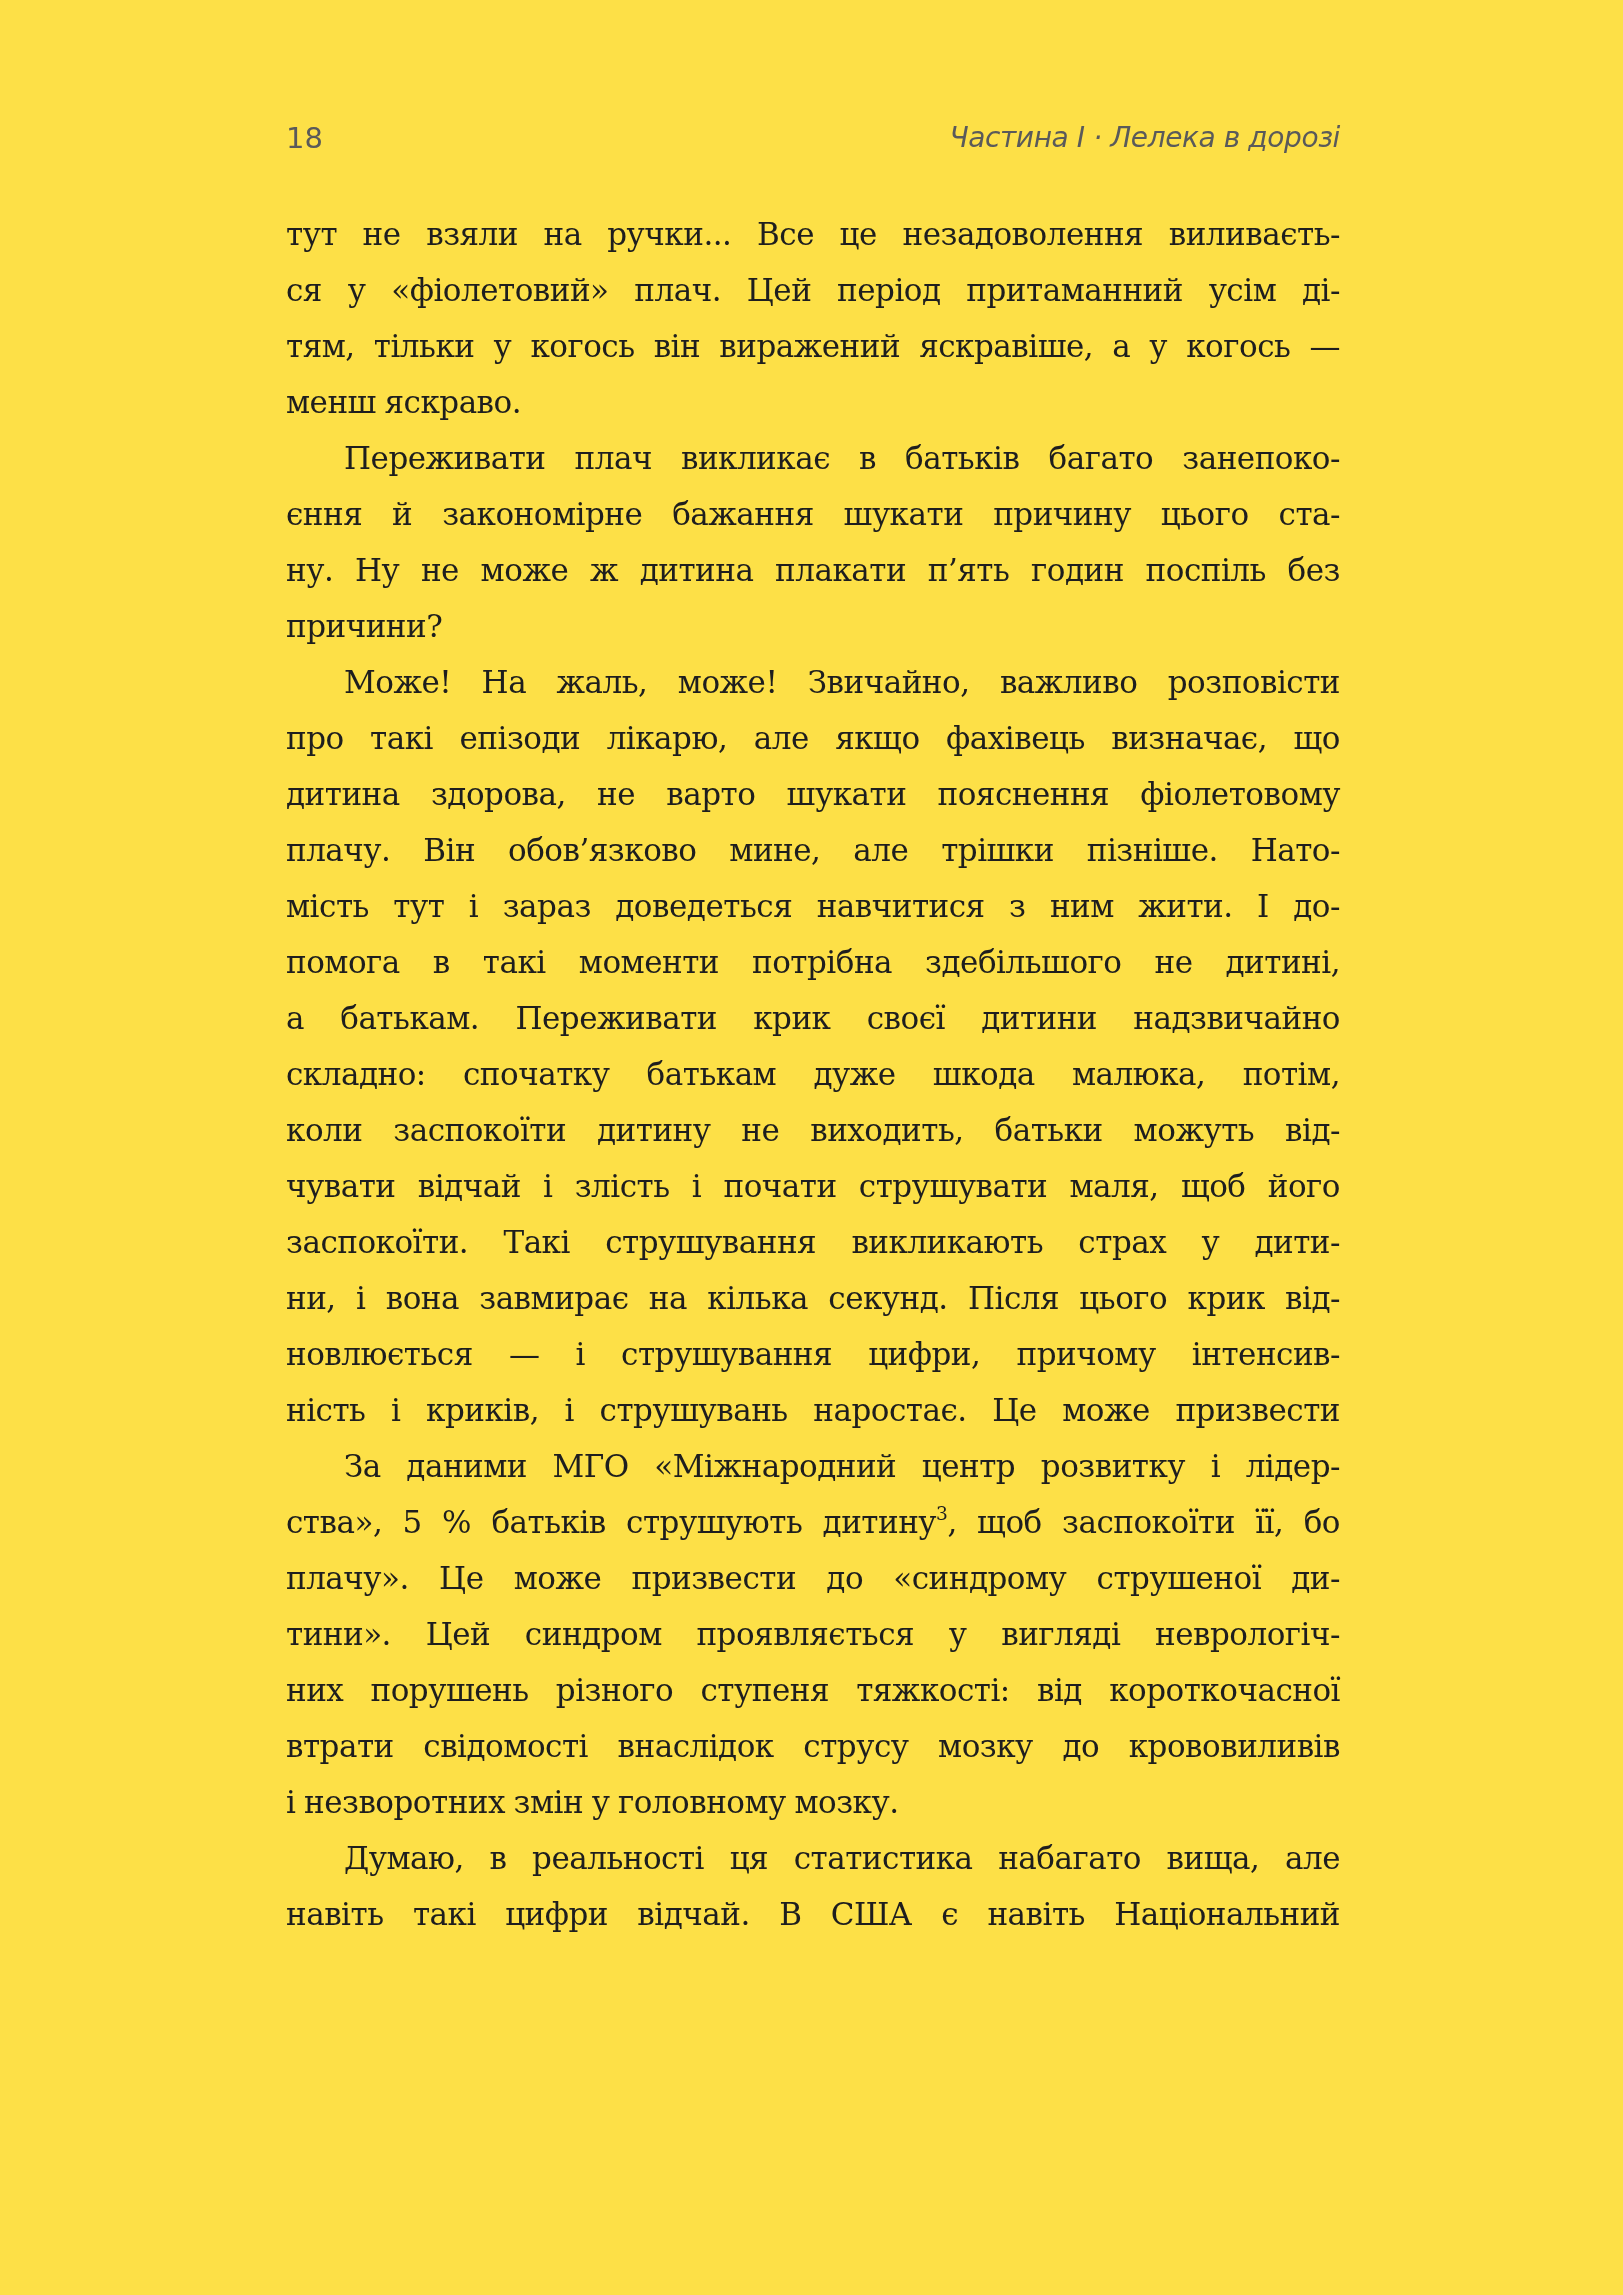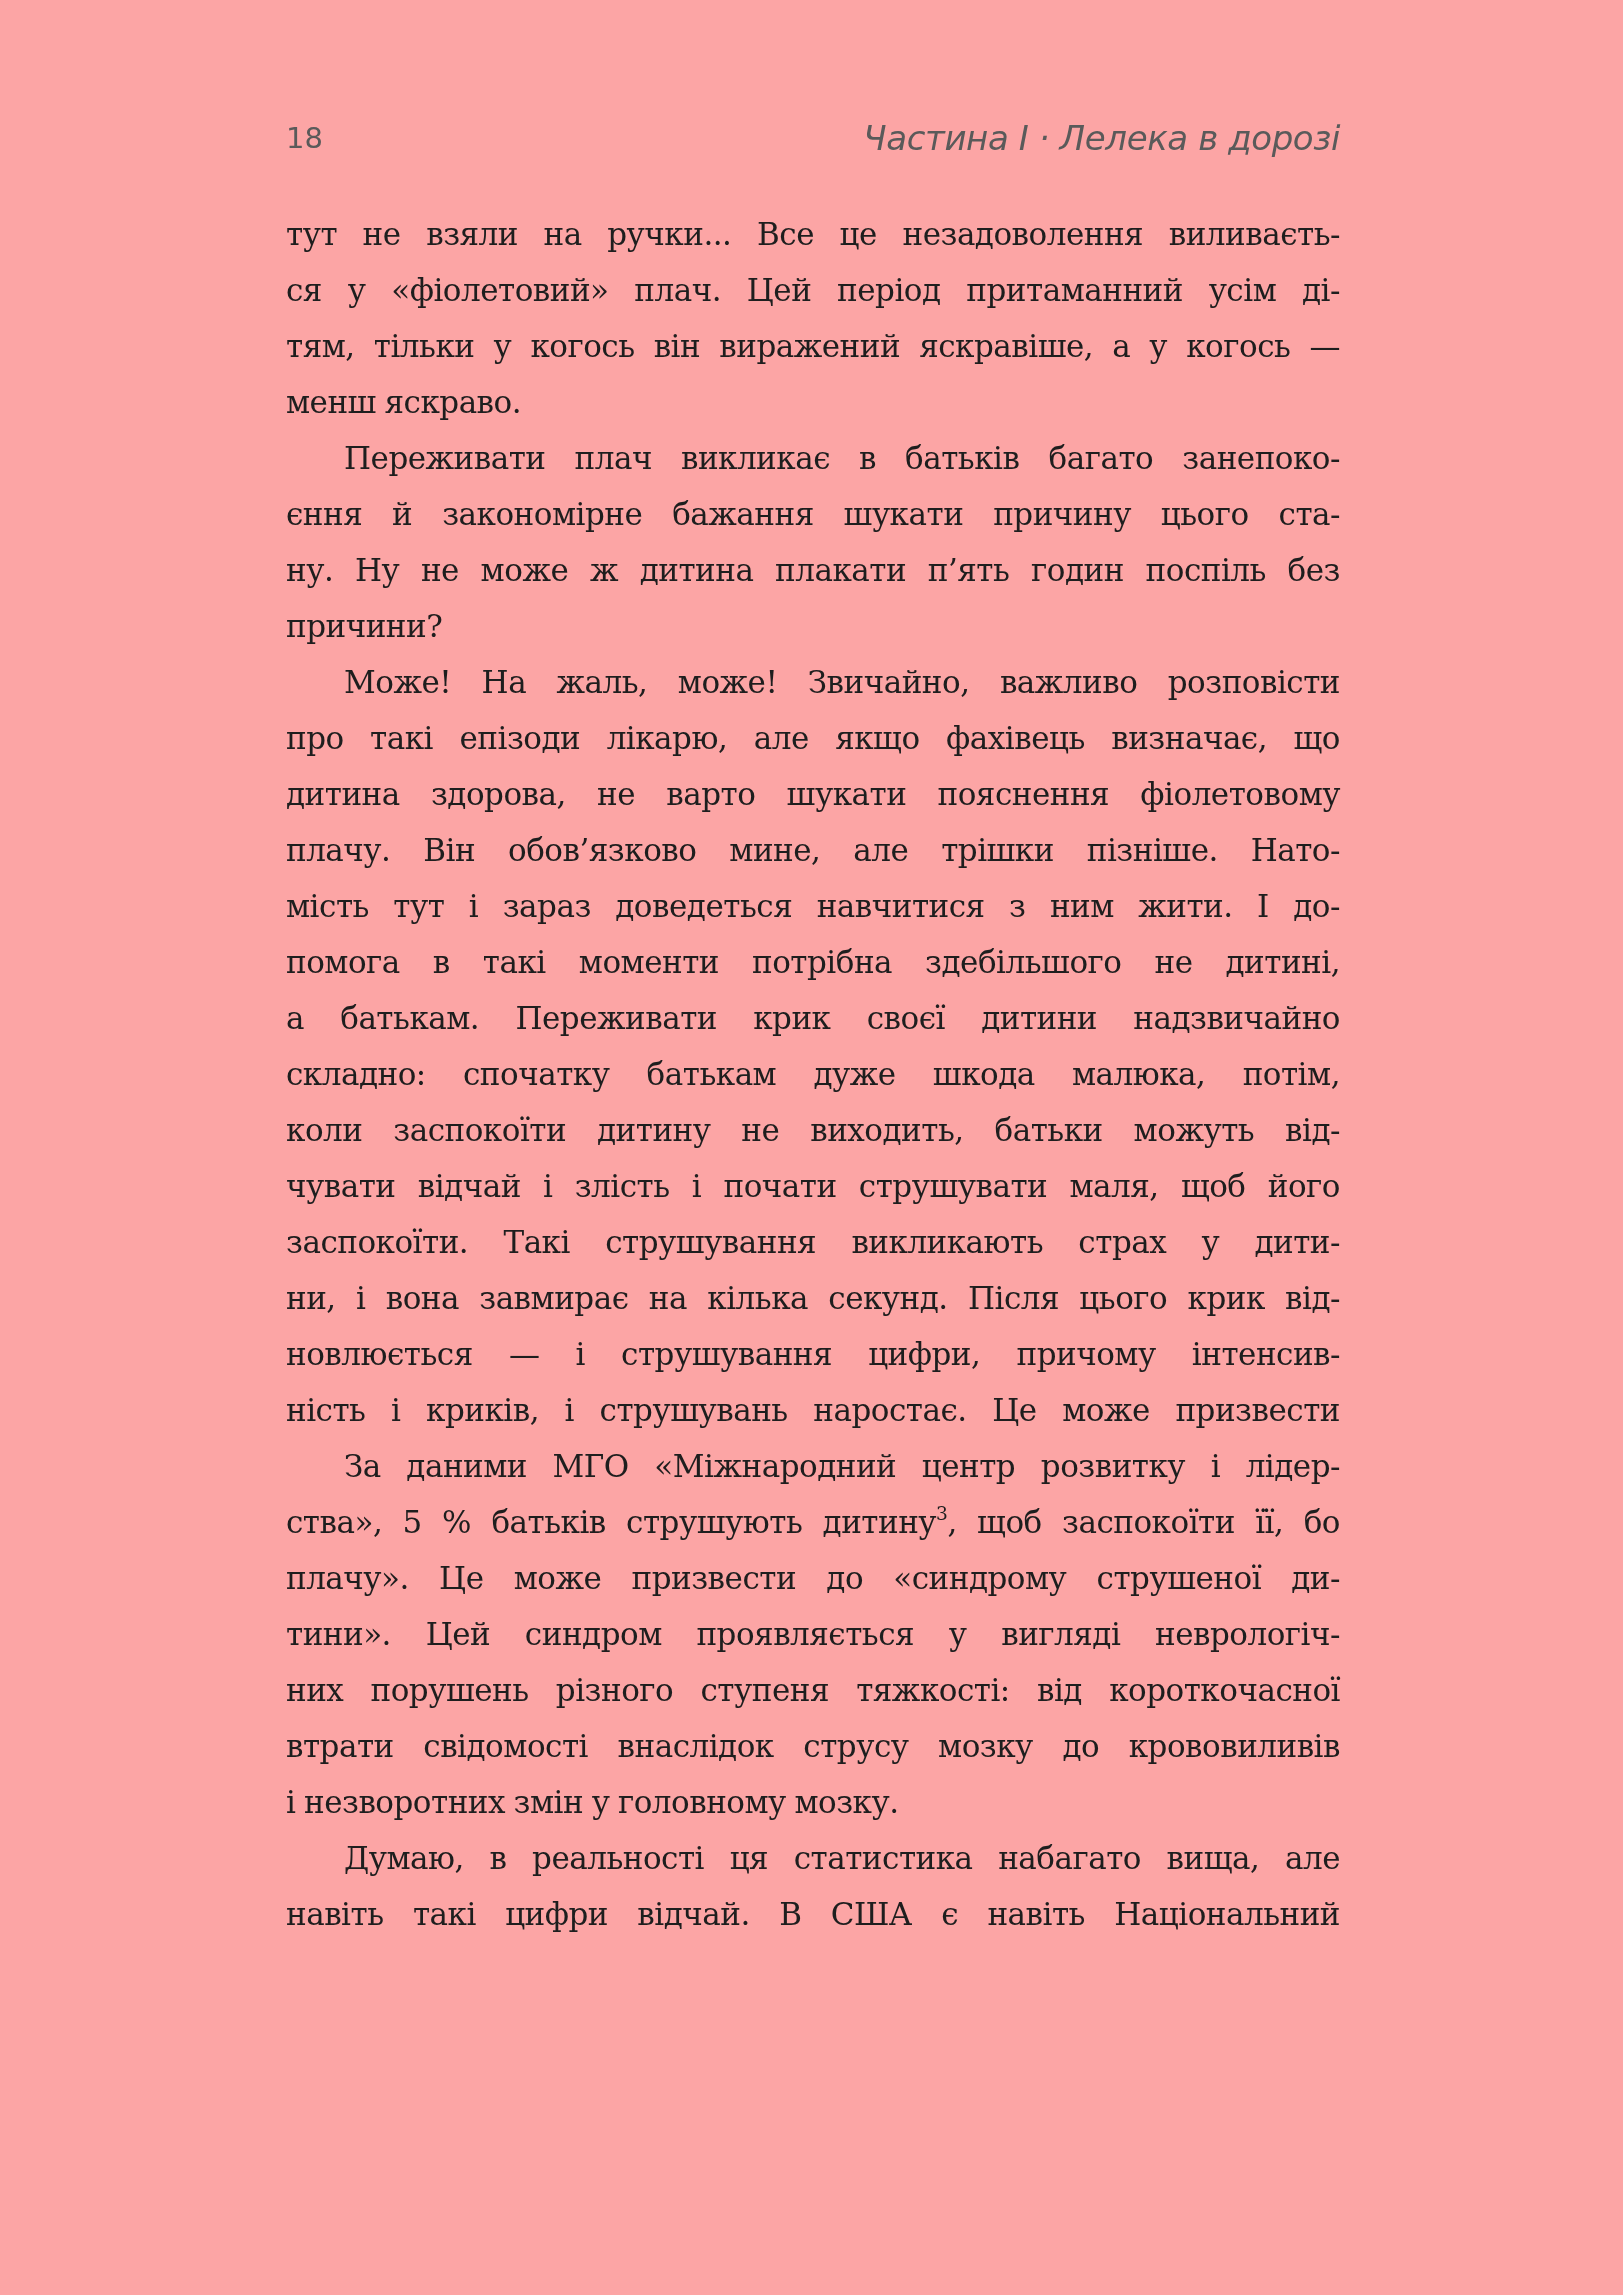--- a/index.html
+++ b/index.html
@@ -1,24 +1,24 @@
 <!DOCTYPE html>
 <html style="font-size:13.5px"><head>
 <meta charset="utf-8">
 <style>
   html, body { margin: 0; padding: 0; background: #ffffff; }
   body { width: 1624px; height: 2295px; position: relative; overflow: hidden; }
-  .page { position: absolute; left: 0; top: 0; width: 1624px; height: 2295px; background: #fca5a5; }
+  .page { position: absolute; left: 0; top: 0; width: 1624px; height: 2295px; background: #fde047; }
   .running-head {
     position: absolute; top: 117px; left: 286px; width: 1054px; height: 42px;
     font-family: "DejaVu Sans", sans-serif; color: #5a5a5a;
   }
   .page-number { position: absolute; left: 0; top: 0; font-size: 29px; line-height: 42px; }
   .chapter-title {
-    position: absolute; right: 0; top: 0; font-size: 34px; line-height: 42px;
+    position: absolute; right: 0; top: 0; font-size: 28px; line-height: 42px;
     font-style: italic; letter-spacing: -0.4px;
   }
   .body-text {
     position: absolute; left: 286px; top: 206px; width: 1054px;
     font-family: "DejaVu Serif", serif; font-size: 31px; color: #1e1e1e;
   }
   .line {
     height: 56px; line-height: 56px; white-space: nowrap;
     text-align: justify; text-align-last: justify; overflow: visible;
     letter-spacing: -0.5px; word-spacing: -0.8px;

